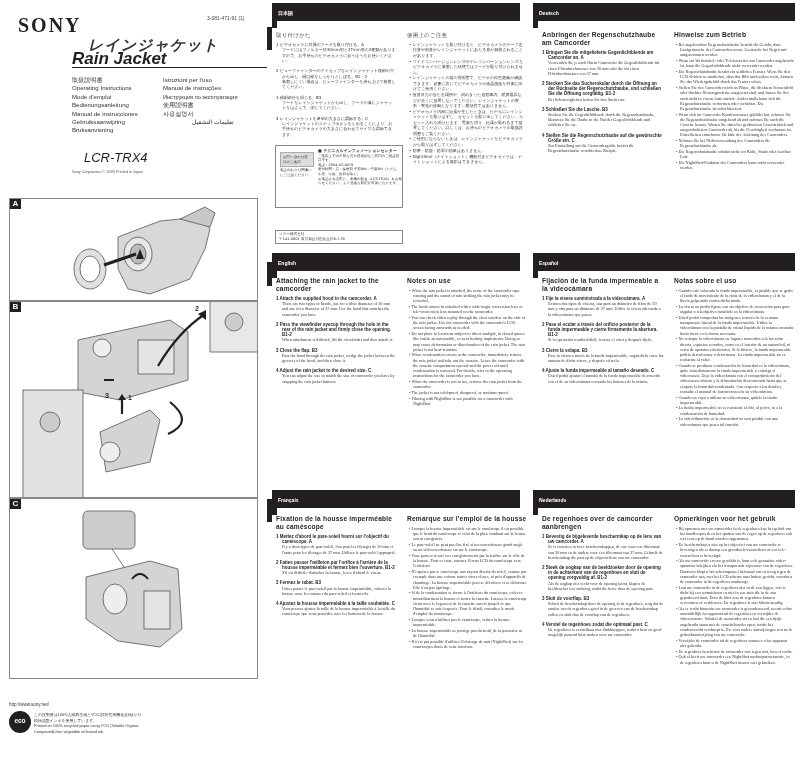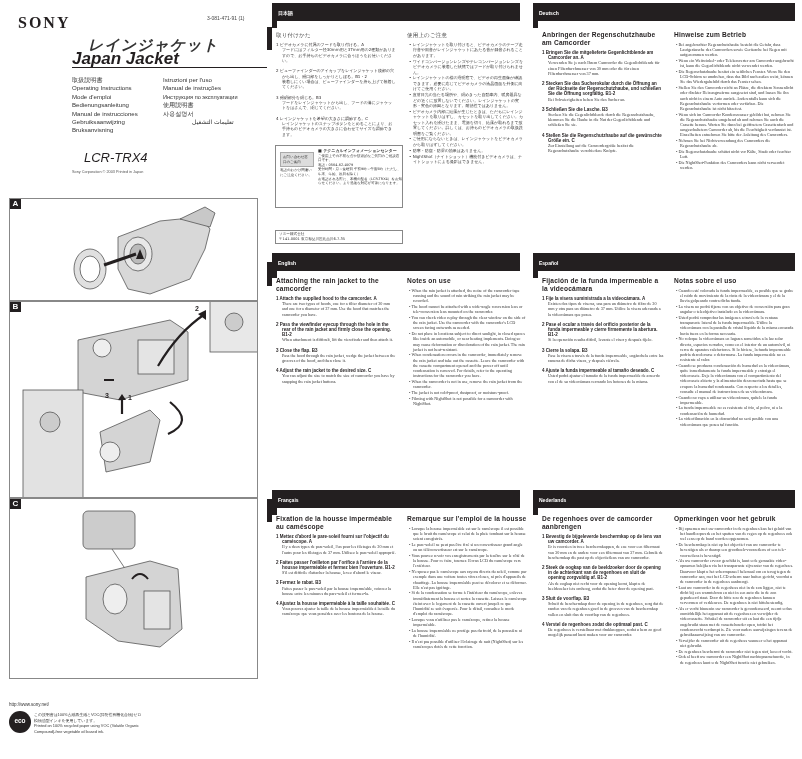--- a/index.html
+++ b/index.html
@@ -1,19 +1,19 @@
 <!DOCTYPE html>
 <html><head>
 <meta charset="utf-8">
 <style>
   * { box-sizing: border-box; margin: 0; padding: 0; }
   html, body { width: 802px; height: 759px; background: #ffffff; overflow: hidden; }
   body { position: relative; font-family: "Liberation Sans", sans-serif; color: #231f20; }
 
-  .sony-logo { position: absolute; left: 18px; top: 14px; font-family: "Liberation Serif", serif; font-weight: bold; font-size: 16px; letter-spacing: 2px; }
+  .sony-logo { position: absolute; left: 18px; top: 14px; font-family: "Liberation Serif", serif; font-weight: bold; font-size: 20px; letter-spacing: 2px; }
   .part-no { position: absolute; left: 207px; top: 15px; font-size: 5px; color: #444; }
   .title-jp { position: absolute; left: 88px; top: 36px; font-size: 15px; font-style: italic; color: #333; letter-spacing: 1px; font-weight: bold; }
   .title-en { position: absolute; left: 72px; top: 49px; font-size: 17px; font-style: italic; font-weight: bold; }
   .title-rule { position: absolute; left: 72px; top: 67px; width: 195px; height: 1px; background: #231f20; }
   .lang-list { position: absolute; top: 76px; font-size: 6.1px; line-height: 8.4px; color: #333; }
   .lang-list.col1 { left: 72px; }
   .lang-list.col2 { left: 163px; }
   .lang-list .arabic { text-align: right; padding-right: 4px; }
   .model { position: absolute; left: 72px; top: 150px; font-size: 13px; font-style: italic; margin-left: 12px; }
   .copyright { position: absolute; left: 72px; top: 170px; font-size: 3.8px; color: #555; }
@@ -50,21 +50,21 @@
   .info-box .ib-main { position: absolute; left: 42px; top: 3px; width: 84px; }
   .info-box .ib-main b { font-size: 4px; }
   .addr-box { position: absolute; left: 275px; top: 230px; width: 128px; height: 14px; border: 1px solid #888; font-family: "DejaVu Sans", sans-serif; font-size: 3.6px; line-height: 5px; color: #333; padding: 1px 3px; }
 </style>
 </head>
 <body>
 
 <div class="sony-logo">SONY</div>
 <div class="part-no">3-081-471-91 (1)</div>
 <div class="title-jp">レインジャケット</div>
-<div class="title-en">Japan Jacket</div>
+<div class="title-en">Rain Jacket</div>
 <div class="title-rule"></div>
 <div class="lang-list col1">
   <div>取扱説明書</div>
   <div>Operating Instructions</div>
   <div>Mode d'emploi</div>
   <div>Bedienungsanleitung</div>
   <div>Manual de instrucciones</div>
   <div>Gebruiksaanwijzing</div>
   <div>Bruksanvisning</div>
 </div>

